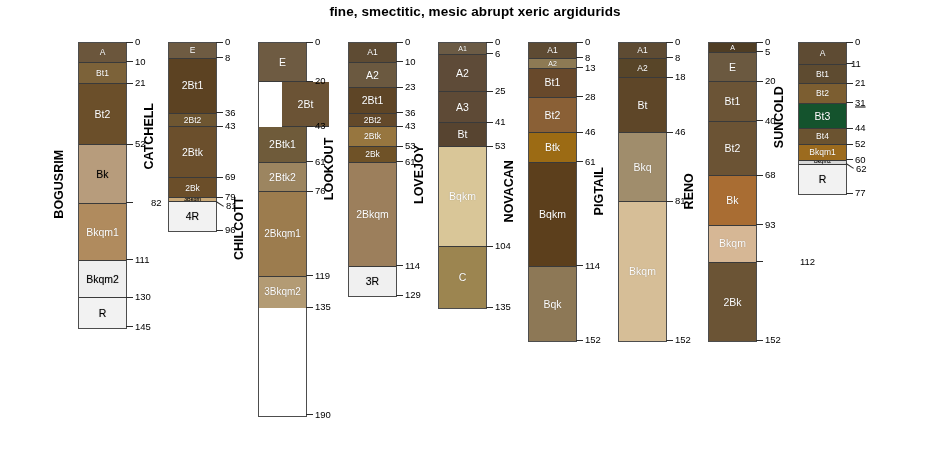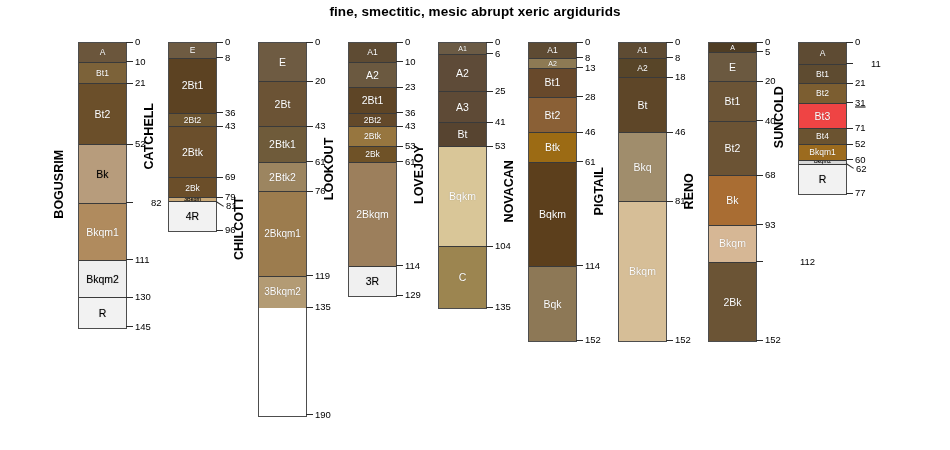--- a/index.html
+++ b/index.html
@@ -158,21 +158,21 @@
           <span class="ticklbl" style="position: absolute; left: 8px; top: -5px;">96</span>
         </div>
       </div>
     </div>
     <div class="profile" style="left: 218px;">
       <div class="pname" style="left: 14px; top: 42px; height: 372.97px;">CHILCOTT</div>
       <div class="col" style="height: 372.97px;">
         <div class="hz dark" style="top: 0px; height: 39.26px; background: rgb(110, 91, 66);">
           <span style="font-size: 10.5px;">E</span>
         </div>
-        <div class="hz dark" style="top: 39.26px; height: 45.149px; background: rgb(107, 83, 53);">
+        <div class="hz dark" style="top: 39.26px; height: 45.149px; background: rgb(107, 83, 53); margin-left: 23px;">
           <span style="font-size: 10.5px;">2Bt</span>
         </div>
         <div class="hz dark" style="top: 84.409px; height: 35.334px; background: rgb(111, 91, 58);">
           <span style="font-size: 10.5px;">2Btk1</span>
         </div>
         <div class="hz dark" style="top: 119.743px; height: 29.445px; background: rgb(156, 133, 96);">
           <span style="font-size: 10.5px;">2Btk2</span>
         </div>
         <div class="hz dark" style="top: 149.188px; height: 84.409px; background: rgb(156, 124, 78);">
           <span style="font-size: 10px;">2Bkqm1</span>
@@ -507,21 +507,21 @@
       <div class="col" style="height: 151.151px;">
         <div class="hz dark" style="top: 0px; height: 21.593px; background: rgb(94, 75, 51);">
           <span style="font-size: 8.5px;">A</span>
         </div>
         <div class="hz dark" style="top: 21.593px; height: 19.63px; background: rgb(94, 75, 48);">
           <span style="font-size: 8.5px;">Bt1</span>
         </div>
         <div class="hz dark" style="top: 41.223px; height: 19.63px; background: rgb(124, 94, 49);">
           <span style="font-size: 8.5px;">Bt2</span>
         </div>
-        <div class="hz dark" style="top: 60.853px; height: 25.519px; background: #ef4444;">
+        <div class="hz dark" style="top: 60.853px; height: 25.519px; background: #14532d;">
           <span style="font-size: 10.5px;">Bt3</span>
         </div>
         <div class="hz dark" style="top: 86.372px; height: 15.704px; background: rgb(107, 83, 48);">
           <span style="font-size: 8.5px;">Bt4</span>
         </div>
         <div class="hz dark" style="top: 102.076px; height: 15.704px; background: rgb(156, 107, 30);">
           <span style="font-size: 8.5px;">Bkqm1</span>
         </div>
         <div class="hz light" style="top: 117.78px; height: 3.926px; background: rgb(216, 216, 216);">
           <span style="font-size: 5.5px; color: rgb(0, 0, 0);">Bkqm2</span>
@@ -530,33 +530,33 @@
           <span style="font-size: 10.5px; color: rgb(0, 0, 0);">R</span>
         </div>
       </div>
       <div class="ticks" style="height: 151.151px;">
         <div class="tick" style="top: 0px;">
           <span class="tickline"></span>
           <span class="ticklbl" style="position: absolute; left: 8px; top: -5px;">0</span>
         </div>
         <div class="tick" style="top: 21.593px;">
           <span class="tickline"></span>
-          <span class="ticklbl" style="position: absolute; left: 24px; top: -5px;">11</span>
+          <span class="ticklbl" style="position: absolute; left: 4px; top: -5px;">11</span>
         </div>
         <div class="tick" style="top: 41.223px;">
           <span class="tickline"></span>
           <span class="ticklbl" style="position: absolute; left: 8px; top: -5px;">21</span>
         </div>
         <div class="tick" style="top: 60.853px;">
           <span class="tickline"></span>
           <span class="ticklbl" style="position: absolute; left: 8px; top: -5px; text-decoration: underline;">31</span>
         </div>
         <div class="tick" style="top: 86.372px;">
           <span class="tickline"></span>
-          <span class="ticklbl" style="position: absolute; left: 8px; top: -5px;">71</span>
+          <span class="ticklbl" style="position: absolute; left: 8px; top: -5px;">44</span>
         </div>
         <div class="tick" style="top: 102.076px;">
           <span class="tickline"></span>
           <span class="ticklbl" style="position: absolute; left: 8px; top: -5px;">52</span>
         </div>
         <div class="tick" style="top: 117.78px;">
           <span class="tickline"></span>
           <span class="ticklbl" style="position: absolute; left: 8px; top: -5px;">60</span>
         </div>
         <div class="tick slant" style="top: 121.706px;">

